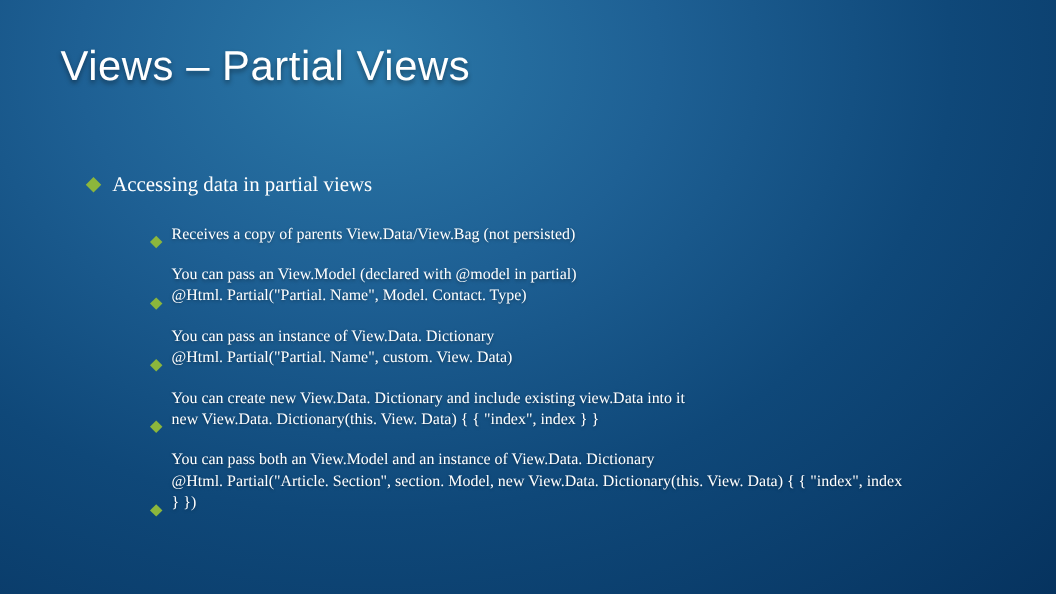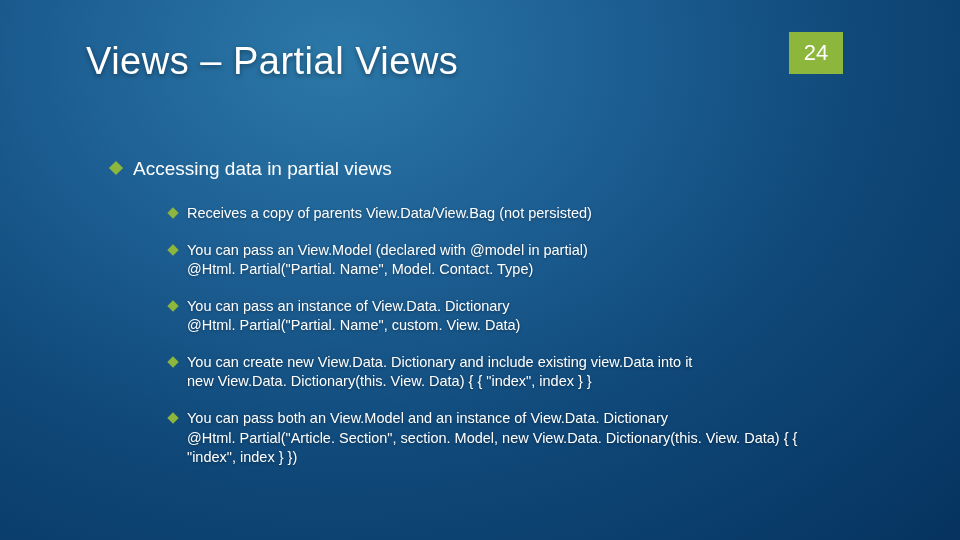--- a/index.html
+++ b/index.html
@@ -6,21 +6,21 @@
   html, body { width: 960px; height: 540px; overflow: hidden; }
   body {
     font-family: Arial, Helvetica, sans-serif;
     background: radial-gradient(ellipse at 35% 10%, #2b78a8 0%, #1e6094 30%, #0f4879 60%, #06335f 100%);
     color: #ffffff;
     position: relative;
   }
   .slide {
     width: 878px;
     height: 540px;
-    padding: 40px 55px 30px 86px;
+    padding: 40px 55px 30px 55px;
     position: relative;
   }
   .header-row {
     display: flex;
     justify-content: space-between;
     align-items: flex-start;
   }
   .title {
     font-size: 38px;
     font-weight: 400;
@@ -48,50 +48,49 @@
     align-items: flex-start;
     gap: 12px;
     font-size: 19px;
     margin-bottom: 24px;
   }
   .sublist {
     padding-left: 58px;
   }
   .lvl2 {
     display: flex;
-    align-items: flex-start;
+    align-items: flex-end;
     gap: 10px;
     font-size: 14.5px;
     line-height: 1.35;
     margin-bottom: 17px;
     text-shadow: 0 1px 3px rgba(0,0,0,0.35);
   }
   .diamond {
     flex: 0 0 auto;
     width: 10px;
     height: 10px;
     background: #8cb63c;
     transform: rotate(45deg);
     margin-top: 5px;
   }
   .diamond.small {
     width: 8px;
     height: 8px;
     margin-top: 5px;
   }
-  .txt { flex: 1 1 auto; }
+  .txt { flex: 1 1 auto; font-family: Liberation Serif, serif; }
 </style>
 </head>
 <body>
 
 <div class="slide">
 
   <div class="header-row">
     <h1 class="title">Views – Partial Views</h1>
-    <div class="page-badge">24</div>
   </div>
 
   <div class="content">
 
     <div class="lvl1">
       <span class="diamond"></span>
       <span class="txt">Accessing data in partial views</span>
     </div>
 
     <div class="sublist">

